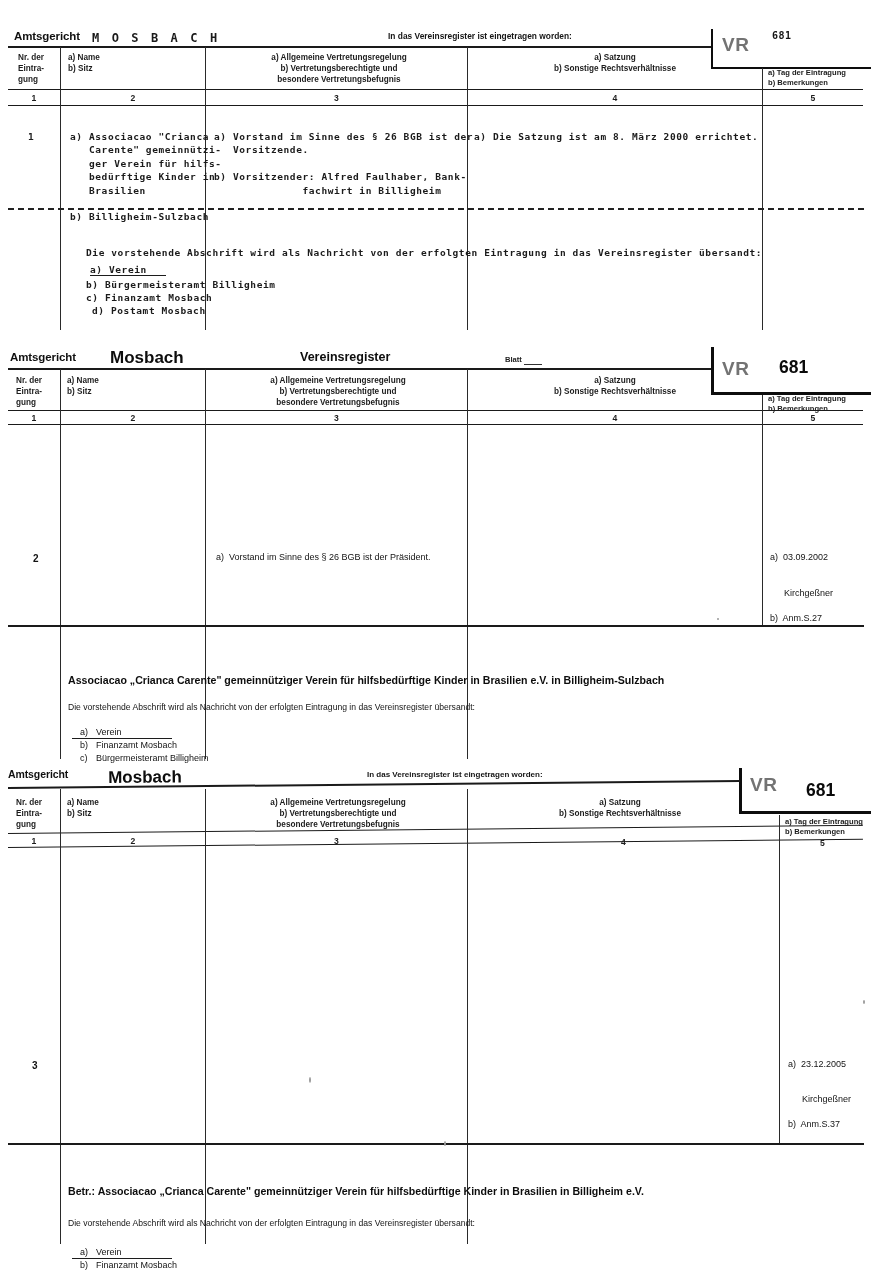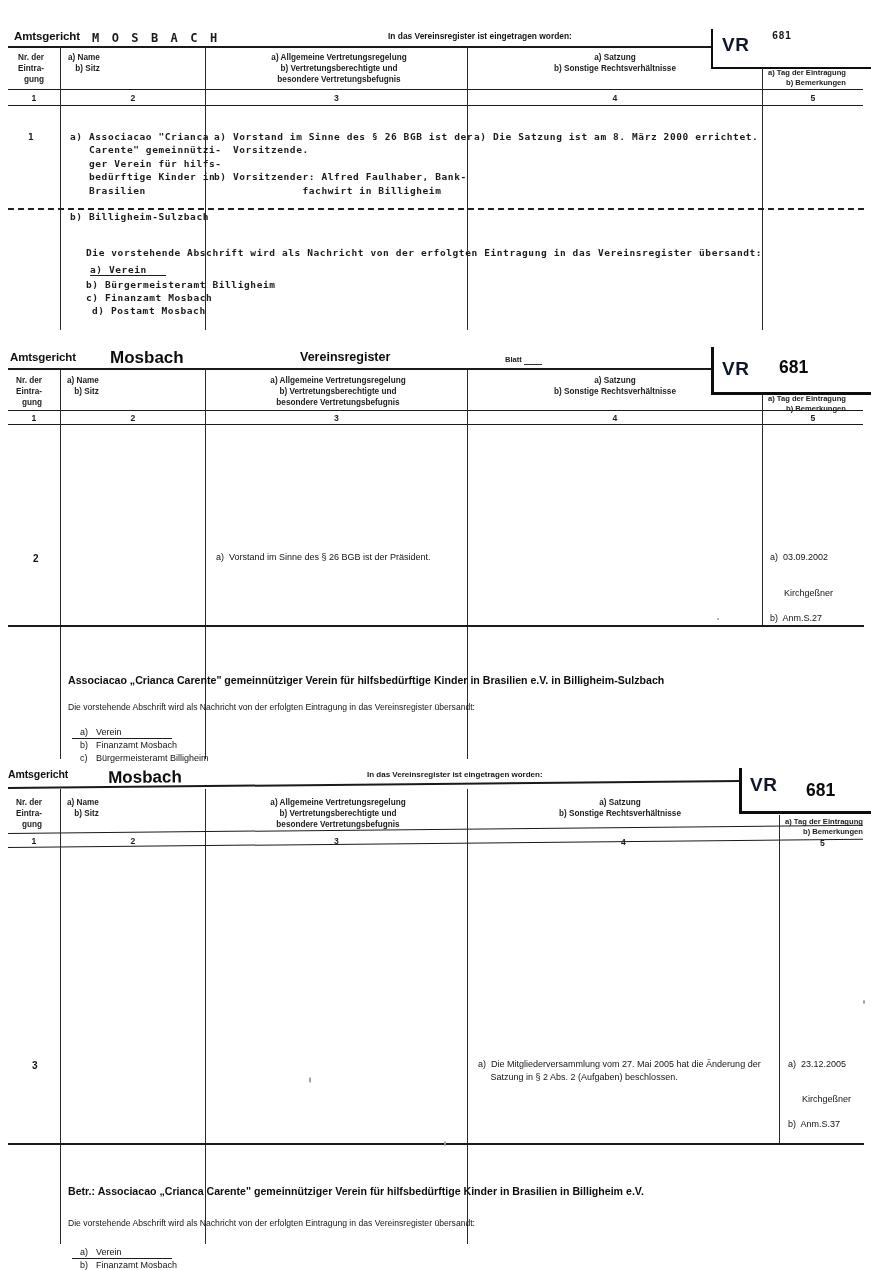--- a/index.html
+++ b/index.html
@@ -40,21 +40,20 @@
     color: #1b1b1b;
   }
   .tw-blk { position: absolute; white-space: pre; }
 
   
   .lbl {
     font-size: 8.2px;
     font-weight: 700;
     line-height: 11px;
     color: #1c1c1c;
-    text-align: right;
   }
   .lbl-sm { font-size: 7.6px; line-height: 10.4px; }
   .colnum {
     font-size: 8.6px;
     font-weight: 700;
     text-align: center;
     color: #1c1c1c;
   }
   .amtsg {
     font-size: 11.5px;
@@ -81,21 +80,21 @@
   .blatt u { text-decoration: none; border-bottom: 1px solid #333; padding: 0 14px 0 2px; }
 
   
   .vrbox { position: absolute; }
   .vrbox .vr-l { position: absolute; background: #0d0d0d; }
   .vr-word {
     position: absolute;
     font-size: 19px;
     font-weight: 700;
     letter-spacing: 0.5px;
-    color: #0f172a;
+    color: #737373;
   }
   .vr-num-tw {
     position: absolute;
     font-family: "DejaVu Sans Mono", "Liberation Mono", monospace;
     font-size: 10px;
     font-weight: 700;
     letter-spacing: 0.5px;
     color: #141414;
   }
   .vr-num-big {
@@ -294,22 +293,20 @@
     <div class="txt lbl" style="left:470px;top:37px;width:300px;text-align:center;"><span>a) Satzung</span><br><span>b) Sonstige Rechtsverhältnisse</span></div>
     <div class="txt lbl lbl-sm" style="left:785px;top:57px;"><span>a) Tag der Eintragung</span><br><span>b) Bemerkungen</span></div>
 
     <div class="txt colnum" style="left:8px;top:76px;width:52px;">1</div>
     <div class="txt colnum" style="left:61px;top:76px;width:144px;">2</div>
     <div class="txt colnum" style="left:206px;top:76px;width:261px;">3</div>
     <div class="txt colnum" style="left:468px;top:77px;width:311px;">4</div>
     <div class="txt colnum" style="left:780px;top:78px;width:85px;">5</div>
 
     <div class="entry-no" style="left:32px;top:300px;">3</div>
-    <div class="body-txt" style="left:478px;top:298px;width:292px;">a)  Die Mitgliederversammlung vom 27. Mai 2005 hat die Änderung der
-     Satzung in § 2 Abs. 2 (Aufgaben) beschlossen.</div>
     <div class="body-txt" style="left:788px;top:298px;">a)  23.12.2005</div>
     <div class="body-txt" style="left:802px;top:333px;">Kirchgeßner</div>
     <div class="body-txt" style="left:788px;top:358px;">b)  Anm.S.37</div>
 
     <div class="hline" style="left:8px;top:383px;width:856px;height:1.7px;"></div>
 
     <div class="foot-title" style="left:68px;top:425px;">Betr.: Associacao „Crianca Carente" gemeinnütziger Verein für hilfsbedürftige Kinder in Brasilien in Billigheim e.V.</div>
     <div class="foot-line" style="left:68px;top:458px;">Die vorstehende Abschrift wird als Nachricht von der erfolgten Eintragung in das Vereinsregister übersandt:</div>
     <div class="foot-item" style="left:80px;top:487px;"><span class="mk">a)</span><span>Verein</span></div>
     <div class="ul-verein" style="left:72px;top:498px;width:100px;"></div>

